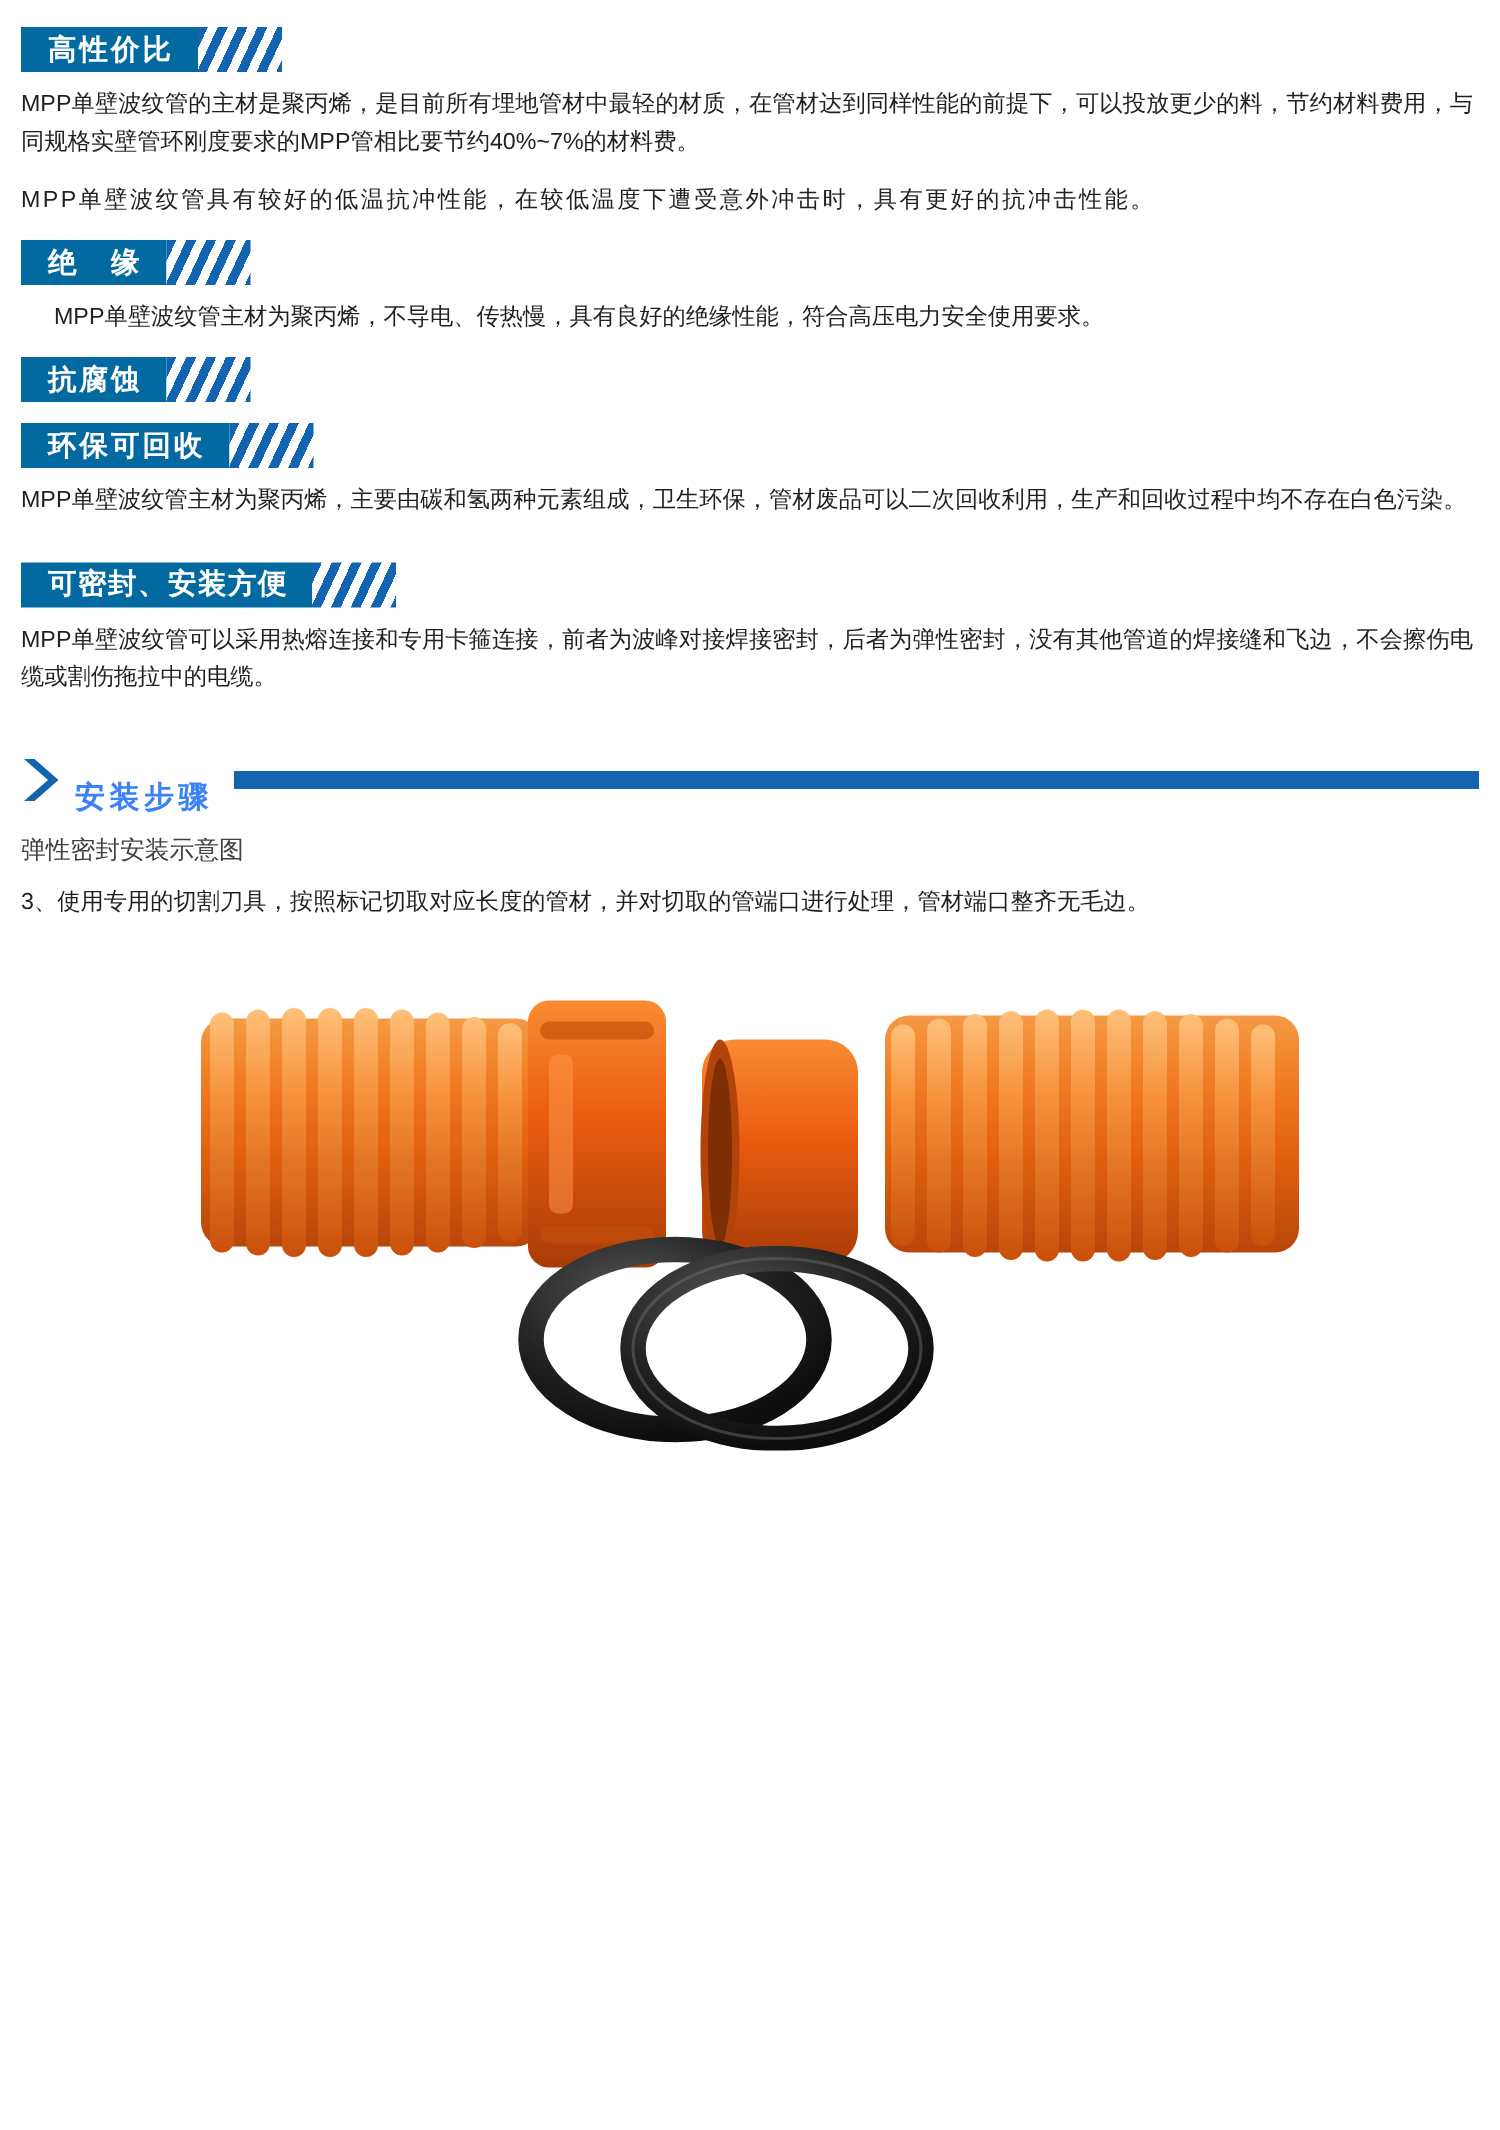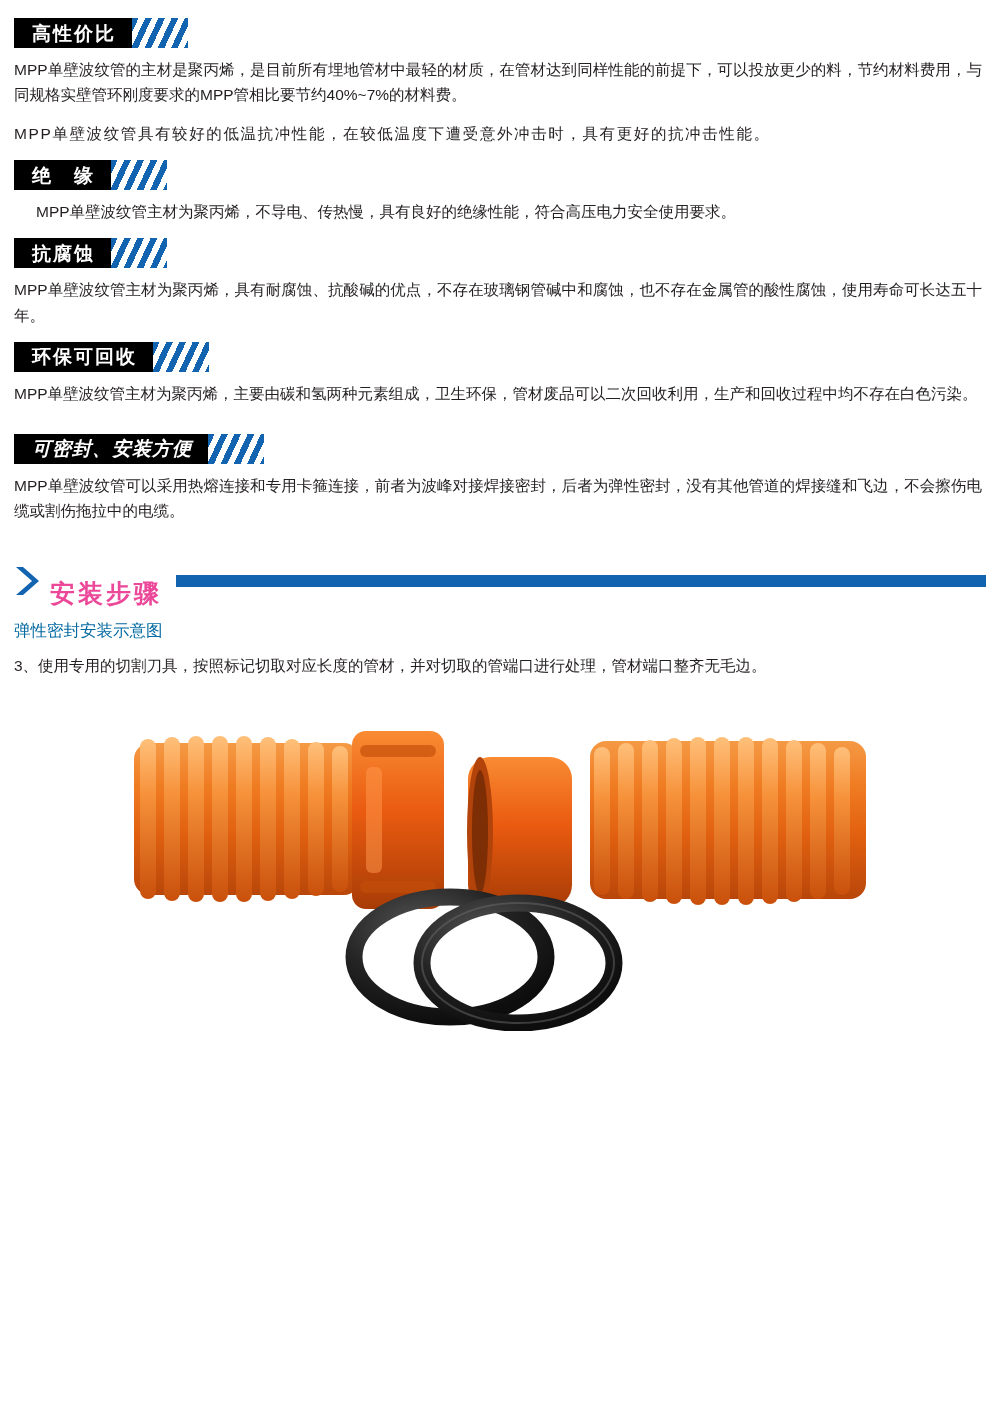--- a/index.html
+++ b/index.html
@@ -32,35 +32,34 @@
     margin-bottom: 14px;
   }
 
   .badge-row {
     display: flex;
     align-items: stretch;
     height: 30px;
     margin-bottom: 9px;
   }
   .badge {
-    background: #000000;
+    background: #0369a1;
     color: #ffffff;
     font-size: 19px;
     font-weight: bold;
     letter-spacing: 2px;
     padding: 0 16px 0 18px;
     display: flex;
     align-items: center;
     line-height: 1;
     height: 30px;
     box-sizing: border-box;
   }
   .badge.wide {
     letter-spacing: 1px;
-    font-style: italic;
   }
   
   .stripes {
     width: 56px;
     height: 30px;
     background-image: repeating-linear-gradient(
         115deg,
         #1264b0 0px, #1264b0 6px,
         #ffffff 6px, #ffffff 12px);
   }
@@ -91,37 +90,37 @@
     align-items: center;
     gap: 10px;
     margin-bottom: 14px;
   }
   .arrow-mark {
     width: 26px;
     height: 30px;
     flex: 0 0 auto;
   }
   .install-title {
-    font-size: 25px;
+    font-size: 20px;
     font-weight: bold;
-    color: #ec4899;
+    color: #3b82f6;
     letter-spacing: 3px;
     line-height: 1;
     white-space: nowrap;
     margin-top: 24px;
   }
   .install-bar {
     flex: 1 1 auto;
     height: 12px;
     background: #1264b0;
     margin-left: 4px;
   }
 
   .sub-title {
-    color: #0369a1;
+    color: #404040;
     font-size: 16.5px;
     margin: 4px 0 10px 0;
     font-weight: normal;
   }
   .steps {
     margin: 0;
     padding: 0;
     list-style: none;
   }
   .steps li {
@@ -167,21 +166,20 @@
         <div class="stripes"></div>
       </div>
       <p class="indent">MPP单壁波纹管主材为聚丙烯，不导电、传热慢，具有良好的绝缘性能，符合高压电力安全使用要求。</p>
     </div>
 
     <div class="feature">
       <div class="badge-row">
         <div class="badge">抗腐蚀</div>
         <div class="stripes"></div>
       </div>
-      <p>MPP单壁波纹管主材为聚丙烯，具有耐腐蚀、抗酸碱的优点，不存在玻璃钢管碱中和腐蚀，也不存在金属管的酸性腐蚀，使用寿命可长达五十年。</p>
     </div>
 
     <div class="feature">
       <div class="badge-row">
         <div class="badge">环保可回收</div>
         <div class="stripes"></div>
       </div>
       <p>MPP单壁波纹管主材为聚丙烯，主要由碳和氢两种元素组成，卫生环保，管材废品可以二次回收利用，生产和回收过程中均不存在白色污染。</p>
     </div>
 

